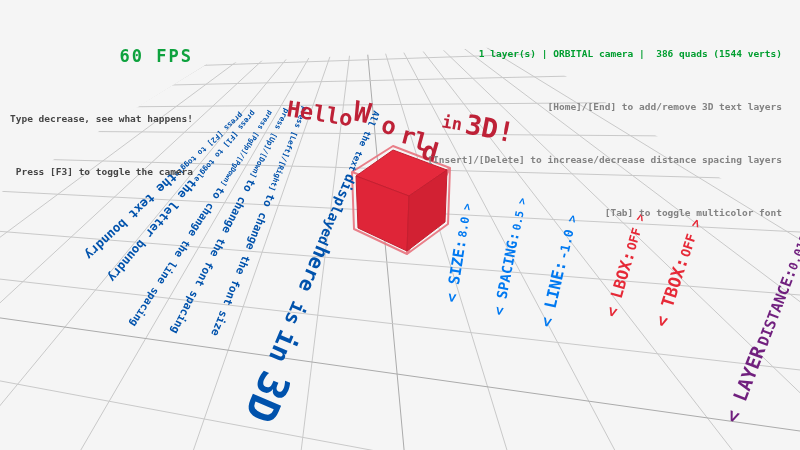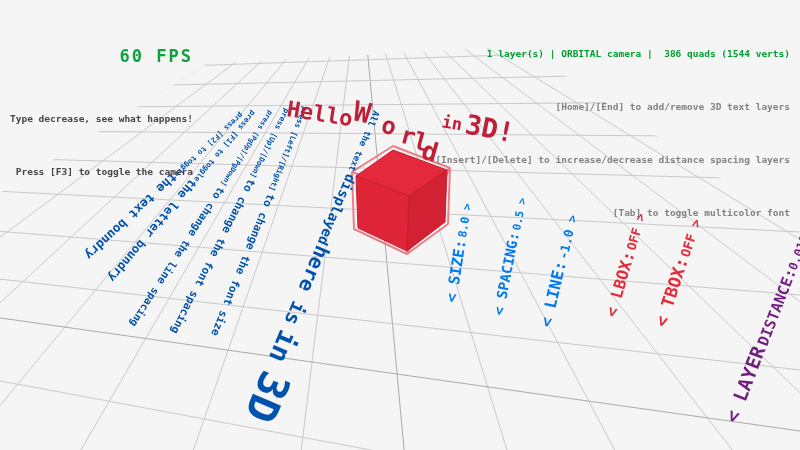--- a/index.html
+++ b/index.html
@@ -5,21 +5,21 @@
   html,body{margin:0;padding:0;}
   body{
     width:800px;height:450px;overflow:hidden;position:relative;
     background:#F5F5F5;
     font-family:"DejaVu Sans Mono","Liberation Mono",monospace;
   }
   .viewport{position:absolute;left:0;top:0;}
   
   .hud{position:absolute;white-space:pre;font-weight:bold;}
   .hud-left{left:10px;top:8px;text-align:right;}
-  .hud-right{right:10px;top:8px;text-align:right;}
+  .hud-right{right:18px;top:8px;text-align:right;}
   .fps{font-size:17px;letter-spacing:2px;color:#0EA23E;margin-bottom:7px;}
   .hint-dark{font-size:9.5px;line-height:15px;color:#454545;}
   .hint-dark.gap{}
   .stat-green{font-size:9.5px;line-height:15px;color:#009E2F;}
   .hint-gray{font-size:9.5px;line-height:15px;color:#828282;text-align:right;}
   
   .grid-line{stroke:#C9C9C9;stroke-width:1;fill:none;}
   .grid-line.major{stroke:#ABABAB;}
   text{font-family:"DejaVu Sans Mono","Liberation Mono",monospace;font-weight:bold;}
   .ground-help{fill:#0052AC;}

